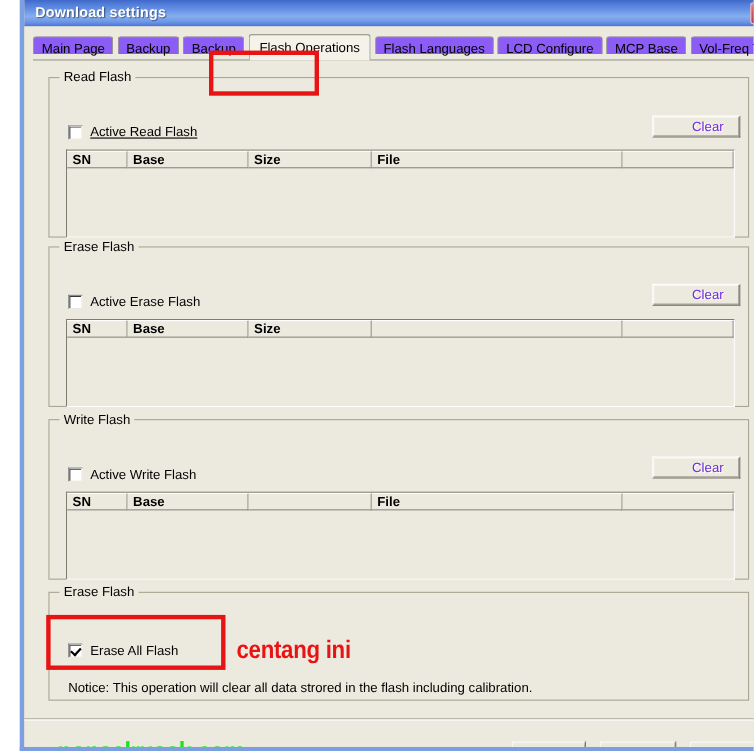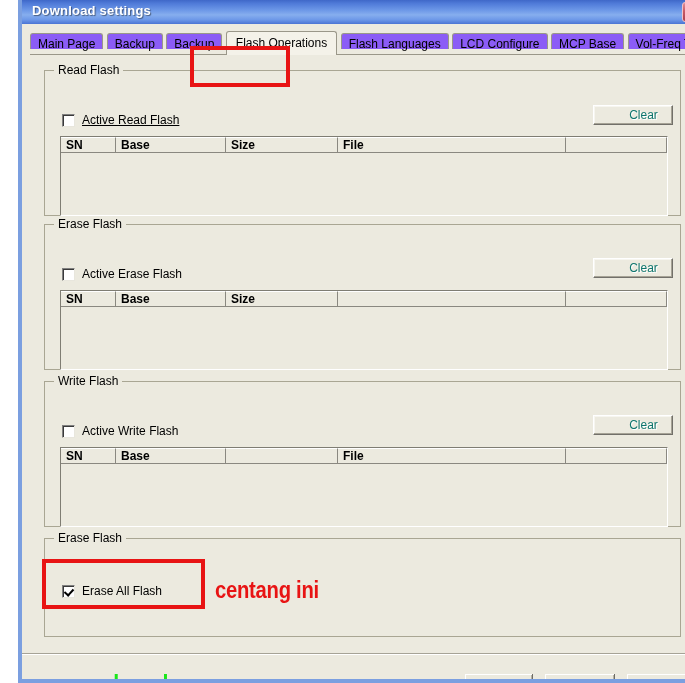--- a/index.html
+++ b/index.html
@@ -201,21 +201,21 @@
     font-size: 12px;
     text-align: center;
     cursor: pointer;
     color: #000000;
     line-height: 1;
     display: flex;
     align-items: center;
     justify-content: center;
   }
   .btn.disabled {
-    color: #0f766e;
+    color: #6d28d9;
     text-shadow: 1px 1px 0 #ffffff;
     cursor: default;
     padding-left: 21px;
   }
 
   
   .ltable {
     position: absolute;
     box-sizing: border-box;
     background: #eceadf;
@@ -413,20 +413,21 @@
       <div class="lt-body" style="height:62px;"></div>
     </div>
 
     <div class="groupbox" style="left:22px; top:514px; width:637px; height:99px;">
       <span class="gb-title">Erase Flash</span>
     </div>
     <div class="checkrow" style="left:40px; top:560px;">
       <span class="cbox checked"></span>
       <span class="cb-label">Erase All Flash</span>
     </div>
+    <div id="notice">Notice: This operation will clear all data strored in the flash including calibration.</div>
 
     <div id="erase-highlight"></div>
     <div id="centang-text">centang ini</div>
 
     <div id="footer-sep"></div>
     <div id="watermark">ponselrusak.com</div>
 
     <div class="footer-btn" style="left:442px; width:70px;">OK</div>
     <div class="footer-btn" style="left:522px; width:72px;">Cancel</div>
     <div class="footer-btn" style="left:604px; width:72px;">Packet</div>

